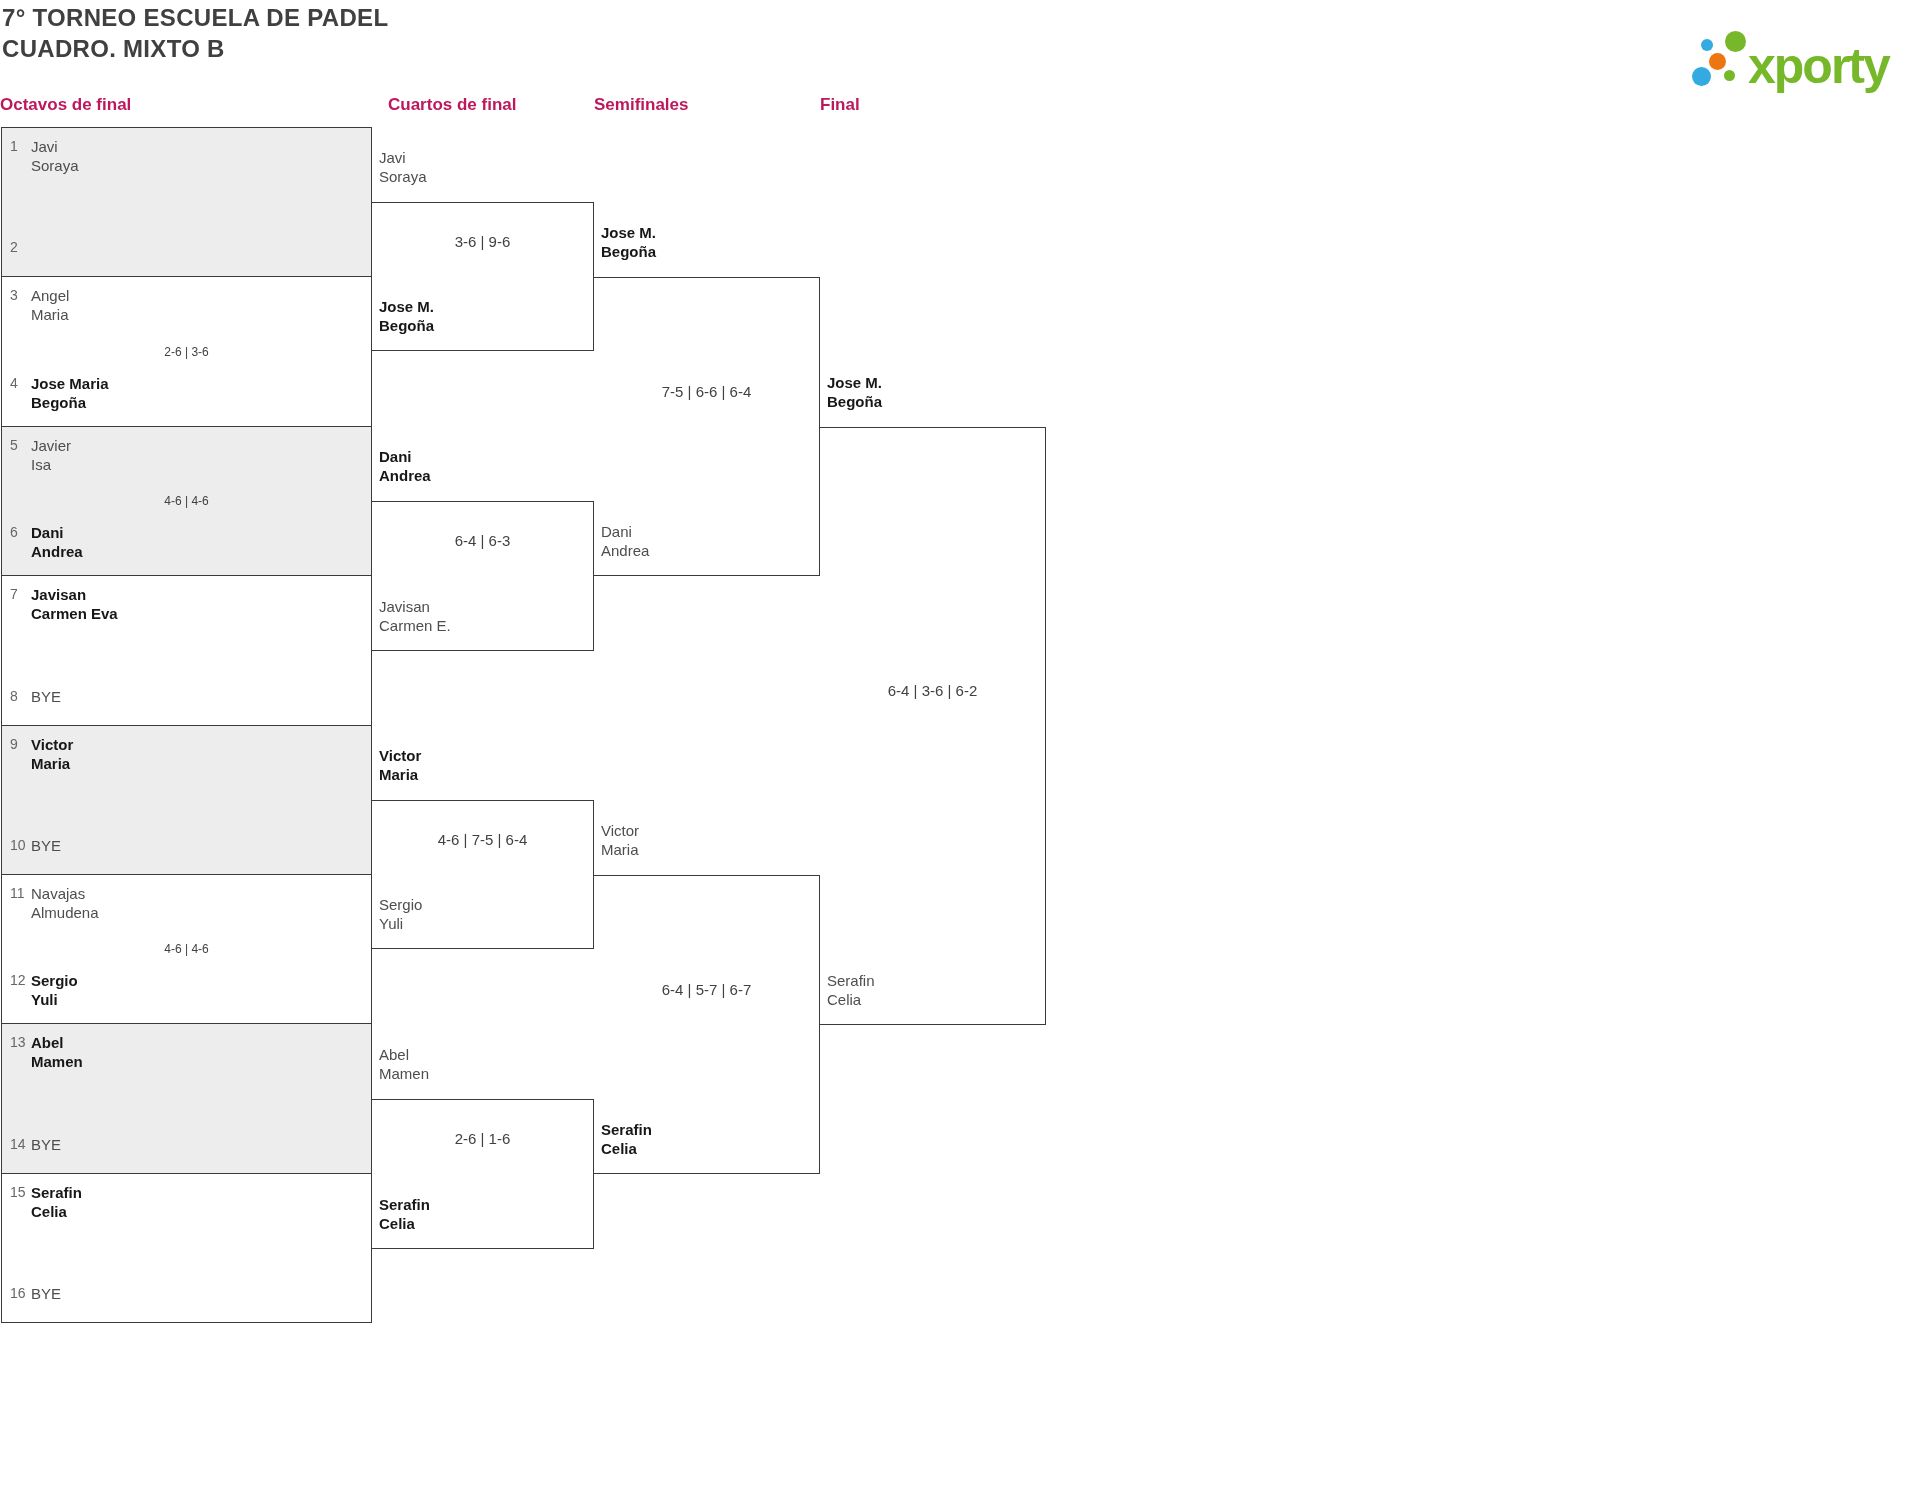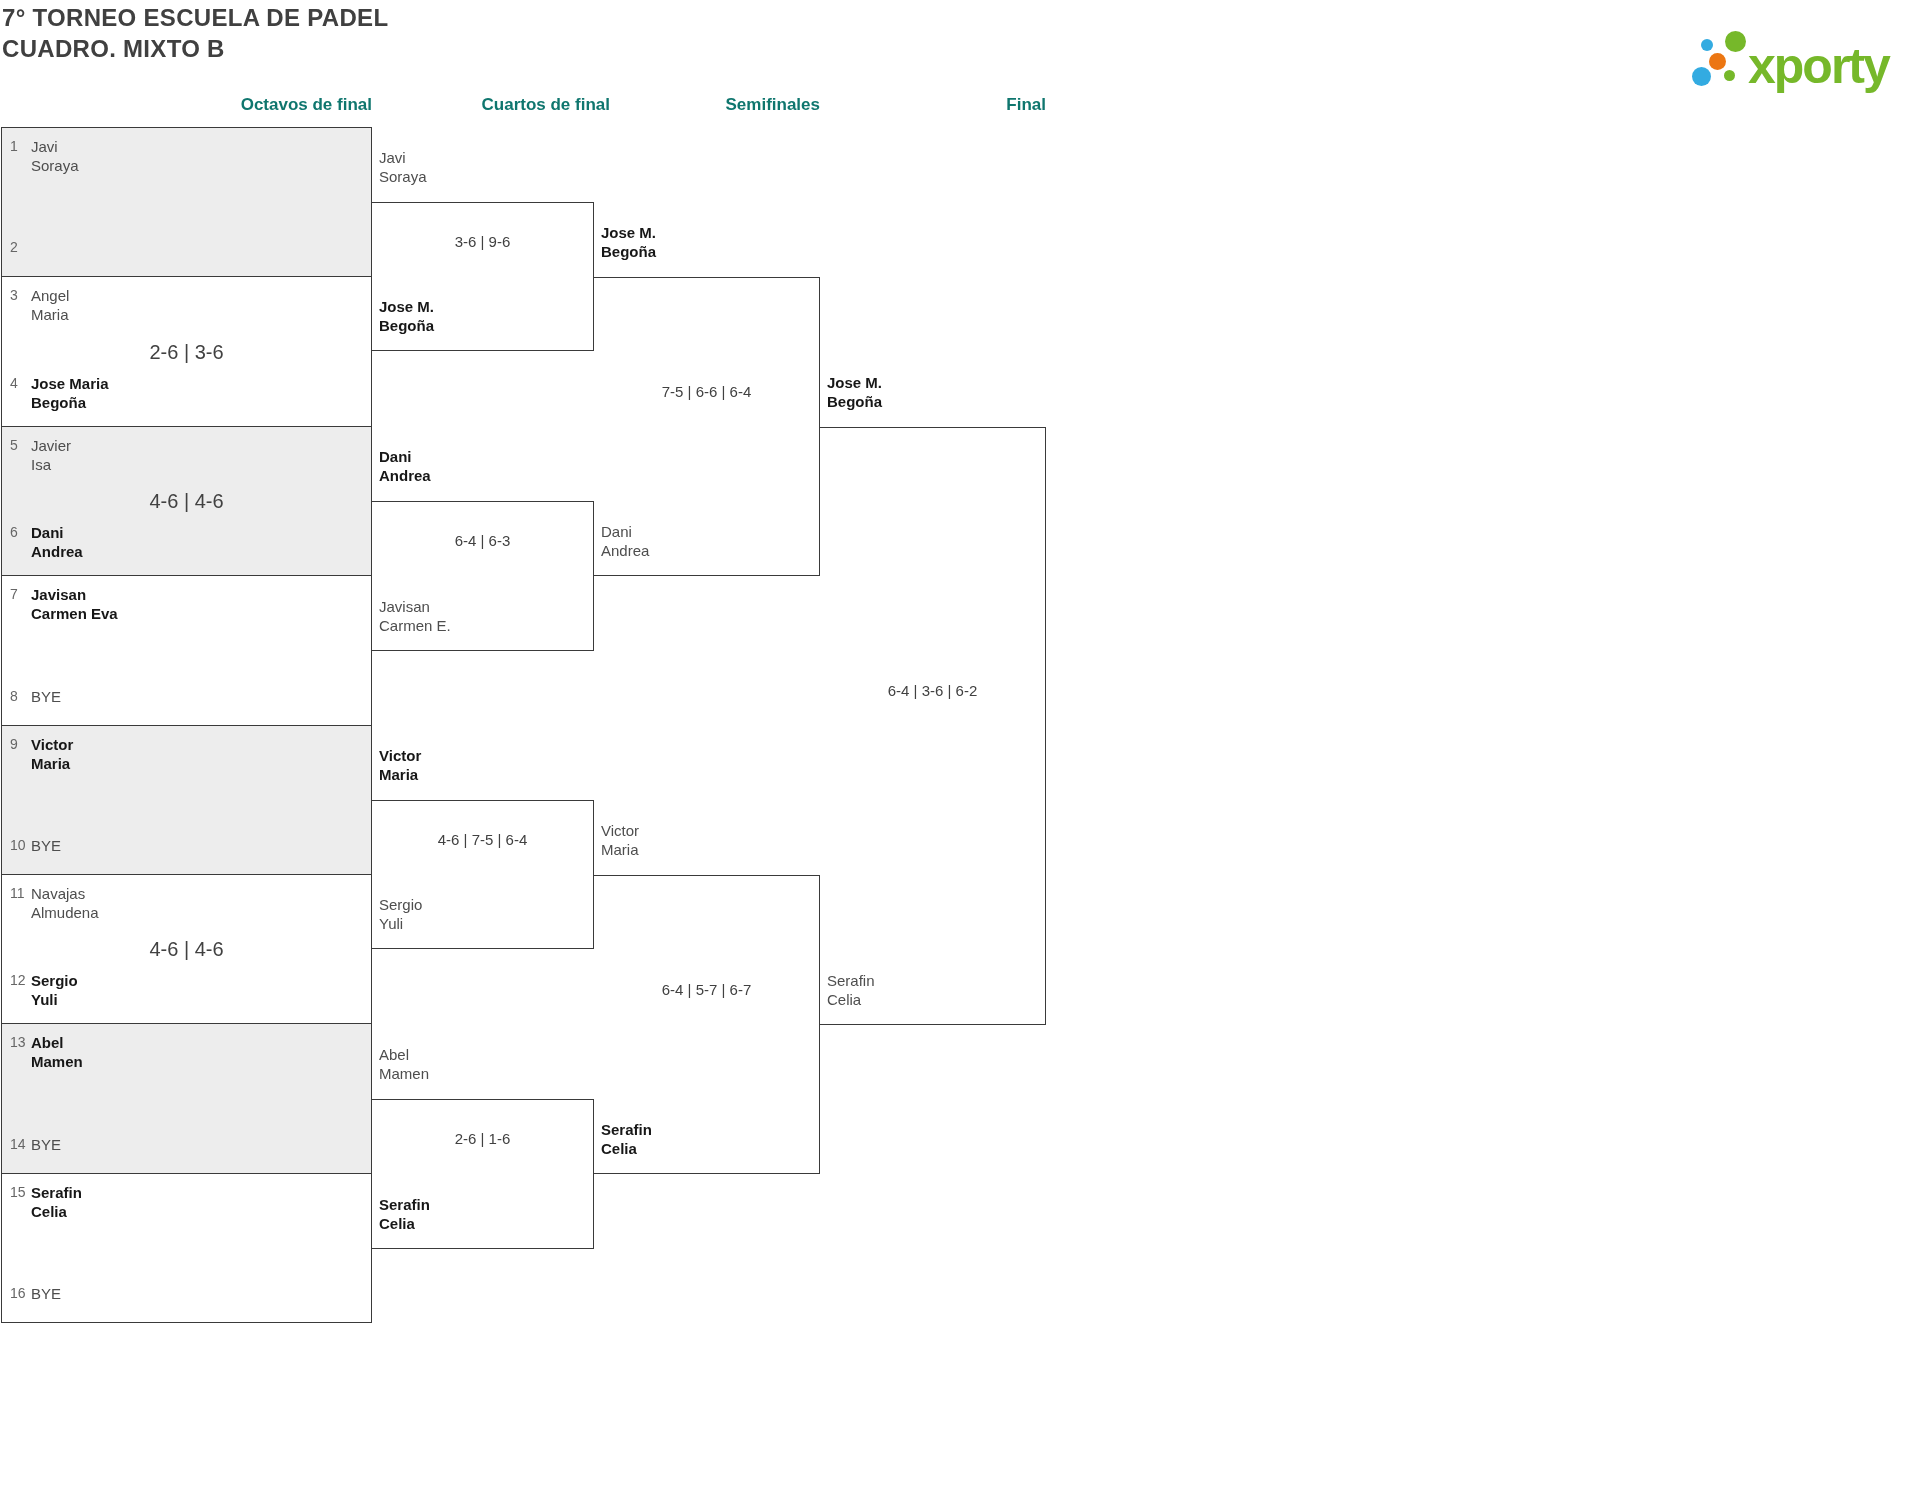--- a/index.html
+++ b/index.html
@@ -18,38 +18,38 @@
   .dot { position:absolute; border-radius:50%; }
   .dot.blue-sm   { left:9px;  top:13px; width:12px; height:12px; background:#33abe1; }
   .dot.green-lg  { left:33px; top:5px;  width:21px; height:21px; background:#76b82a; }
   .dot.orange-md { left:17px; top:27px; width:17px; height:17px; background:#ec7612; }
   .dot.blue-lg   { left:0px;  top:41px; width:19px; height:19px; background:#33abe1; }
   .dot.green-sm  { left:32px; top:44px; width:11px; height:11px; background:#76b82a; }
   .wordmark { position:absolute; left:56px; top:5px; font-size:50px; font-weight:700;
               letter-spacing:-2px; color:#76b82a; line-height:70px; }
 
   
-  .hdr { top:95px; text-align:right; font-size:17px; font-weight:600; color:#0f766e; }
+  .hdr { top:95px; text-align:left; font-size:17px; font-weight:600; color:#be185d; }
 
   
   .r16 { left:1px; top:127px; width:371px; height:1196px; box-sizing:border-box;
          border:1.5px solid #3a3a3a; display:flex; flex-direction:column; }
   .row { flex:1 1 0; position:relative; box-sizing:border-box; border-bottom:1.5px solid #3a3a3a; }
   .row:last-child { border-bottom:none; }
   .row.shaded { background:#ededed; }
   .slot { position:absolute; left:8px; display:flex; align-items:flex-start; }
   .slot.top { top:9px; }
   .slot.bottom { bottom:14px; }
   .slot.bottom.single { bottom:19px; }
   .seed { width:21px; flex:none; font-size:14px; color:#666666; line-height:19px; }
   .names { display:flex; flex-direction:column; }
   .nl { font-size:15px; line-height:19px; color:#4e4e4e; white-space:nowrap; }
   .slot.bold .nl { font-weight:700; color:#171717; }
   .rscore { position:absolute; left:0; right:0; top:50%; transform:translateY(-50%);
-            text-align:center; font-size:20px; color:#414141; }
+            text-align:center; font-size:12px; color:#414141; }
 
   
   .match { position:absolute; box-sizing:border-box; border:1.5px solid #3a3a3a; border-left:none; }
   .team { position:absolute; left:7px; display:flex; flex-direction:column; }
   .team.above  { bottom:calc(100% + 17px); }
   .team.inside { bottom:15px; }
   .tl { font-size:15px; line-height:19px; color:#4e4e4e; white-space:nowrap; }
   .team.bold .tl { font-weight:700; color:#171717; }
   .mscore { position:absolute; left:0; right:0; top:calc(50% - 44px);
             text-align:center; font-size:15px; color:#414141; }

